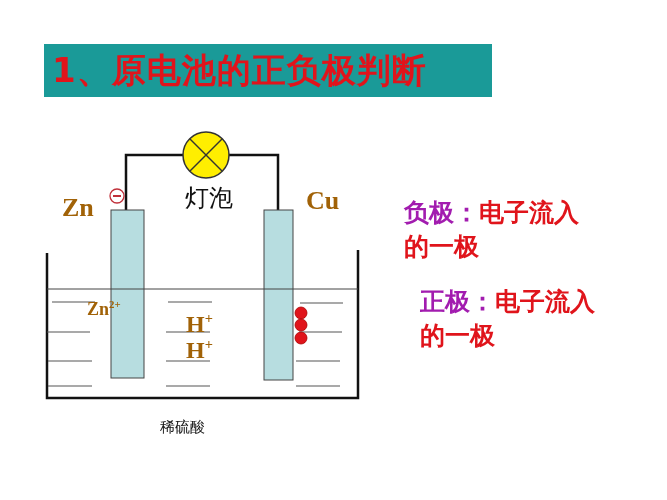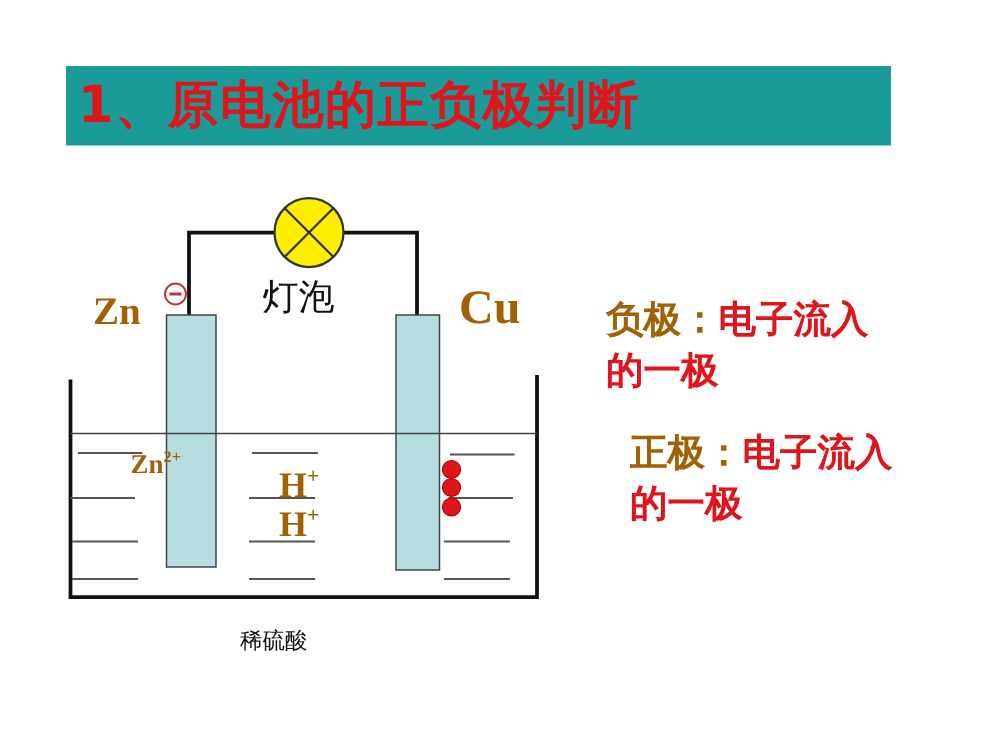--- a/index.html
+++ b/index.html
@@ -1,41 +1,41 @@
 <!DOCTYPE html>
 <html><head>
   <meta charset="utf-8">
   <style>
     html, body { margin: 0; padding: 0; }
     body {
       width: 667px; height: 500px; background: #ffffff; position: relative; overflow: hidden;
       font-family: "DejaVu Sans", sans-serif;
     }
     .title-bar {
-      position: absolute; left: 44px; top: 44px; width: 550px; height: 53px;
+      position: absolute; left: 44px; top: 44px; width: 448px; height: 53px;
       background: #1a9a98;
       text-align: center;
     }
     .title-text {
       position: absolute; left: 8px; top: 6px; font-size: 34px; line-height: 40px;
       color: #e0141b; font-weight: bold; letter-spacing: 1px;
       font-family: "DejaVu Sans", sans-serif;
     }
     svg.diagram { position: absolute; left: 0; top: 0; }
     .lbl {
       position: absolute; font-family: "Liberation Serif", serif; font-weight: bold; color: #a16207;
     }
     .cn {
       position: absolute; font-family: "DejaVu Sans", sans-serif; color: #111;
     }
     .side {
       position: absolute; font-family: "DejaVu Sans", sans-serif; font-weight: bold;
       font-size: 25px; line-height: 34px;
     }
-    .blk { color: #a16207; }
+    .blk { color: #a21caf; }
     .red { color: #e0141b; }
     sup { font-size: 0.6em; vertical-align: super; line-height: 0; }
   </style>
 </head>
 <body>
 
 <div class="title-bar">
   <div class="title-text">1、原电池的正负极判断</div>
 </div>
 
@@ -82,23 +82,23 @@
   <line x1="111" y1="289" x2="144" y2="289" stroke="#444" stroke-width="1"></line>
   <line x1="264" y1="289" x2="293" y2="289" stroke="#444" stroke-width="1"></line>
 
   <g fill="#e0141b" stroke="#a00" stroke-width="0.8">
     <circle cx="301" cy="313" r="6"></circle>
     <circle cx="301" cy="325" r="6"></circle>
     <circle cx="301" cy="338" r="6"></circle>
   </g>
 </svg>
 
-<div class="cn" style="left:175px; top:182px; font-size:24px;">灯泡</div>
+<div class="cn" style="left:185px; top:182px; font-size:24px;">灯泡</div>
 <div class="lbl" style="left:62px; top:193px; font-size:26px;">Zn</div>
-<div class="lbl" style="left:306px; top:186px; font-size:32px;">Cu</div>
+<div class="lbl" style="left:306px; top:186px; font-size:26px;">Cu</div>
 
 <div class="lbl" style="left:87px; top:299px; font-size:18px;">
   <span>Zn</span><sup>2+</sup>
 </div>
 <div class="lbl" style="left:186px; top:311px; font-size:24px;">
   <span>H</span><sup>+</sup>
 </div>
 <div class="lbl" style="left:186px; top:337px; font-size:24px;">
   <span>H</span><sup>+</sup>
 </div>

